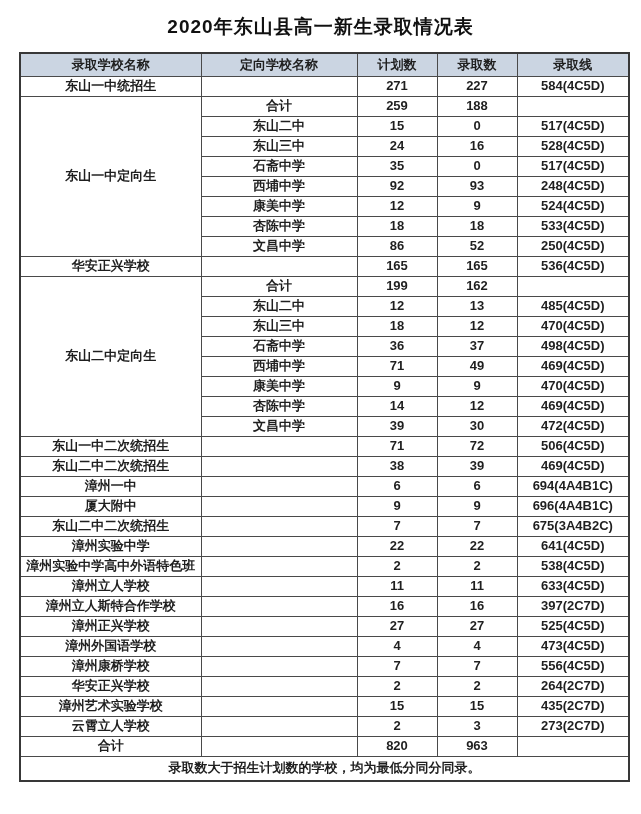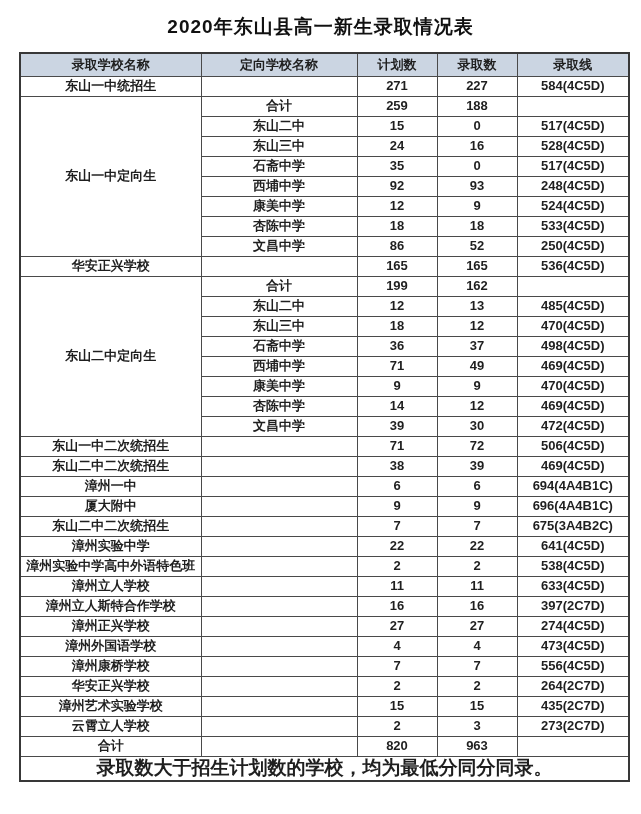--- a/index.html
+++ b/index.html
@@ -55,21 +55,21 @@
     overflow: hidden;
     white-space: nowrap;
   }
   table.admissions thead th {
     background: var(--header-bg);
     height: 23px;
     font-size: 13px;
   }
   table.admissions tr.footer-row td {
     height: 25px;
-    font-size: 19px;
+    font-size: 13px;
   }
   col.c1 { width: 181px; }
   col.c2 { width: 156px; }
   col.c3 { width: 80px; }
   col.c4 { width: 80px; }
   col.c5 { width: 112px; }
 </style>
 </head>
 <body>
 
@@ -267,21 +267,21 @@
           <td></td>
           <td>16</td>
           <td>16</td>
           <td>397(2C7D)</td>
         </tr>
         <tr>
           <td>漳州正兴学校</td>
           <td></td>
           <td>27</td>
           <td>27</td>
-          <td>274(4C5D)</td>
+          <td>525(4C5D)</td>
         </tr>
         <tr>
           <td>漳州外国语学校</td>
           <td></td>
           <td>4</td>
           <td>4</td>
           <td>473(4C5D)</td>
         </tr>
         <tr>
           <td>漳州康桥学校</td>

